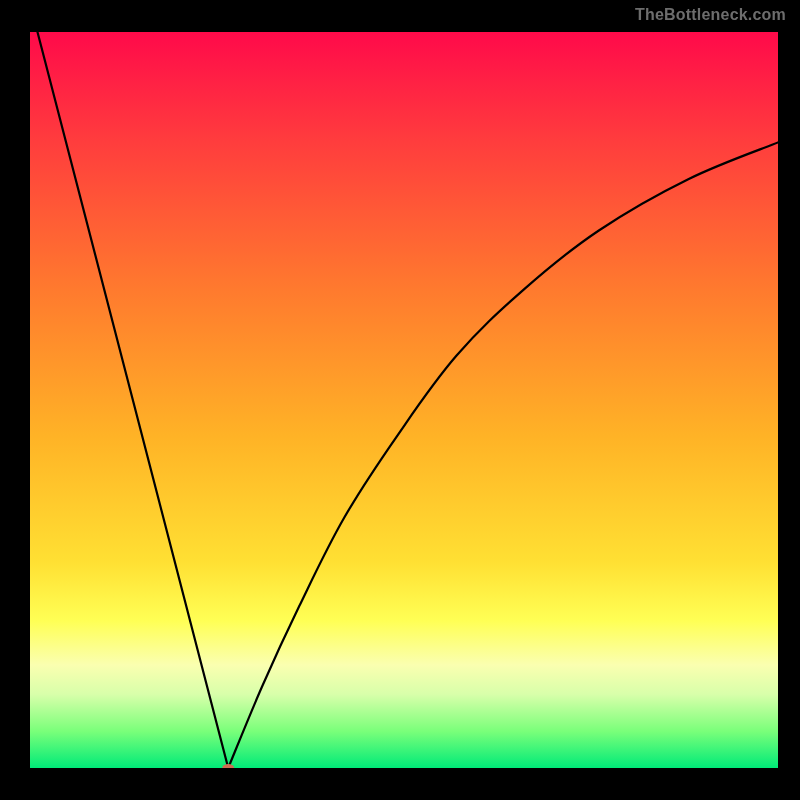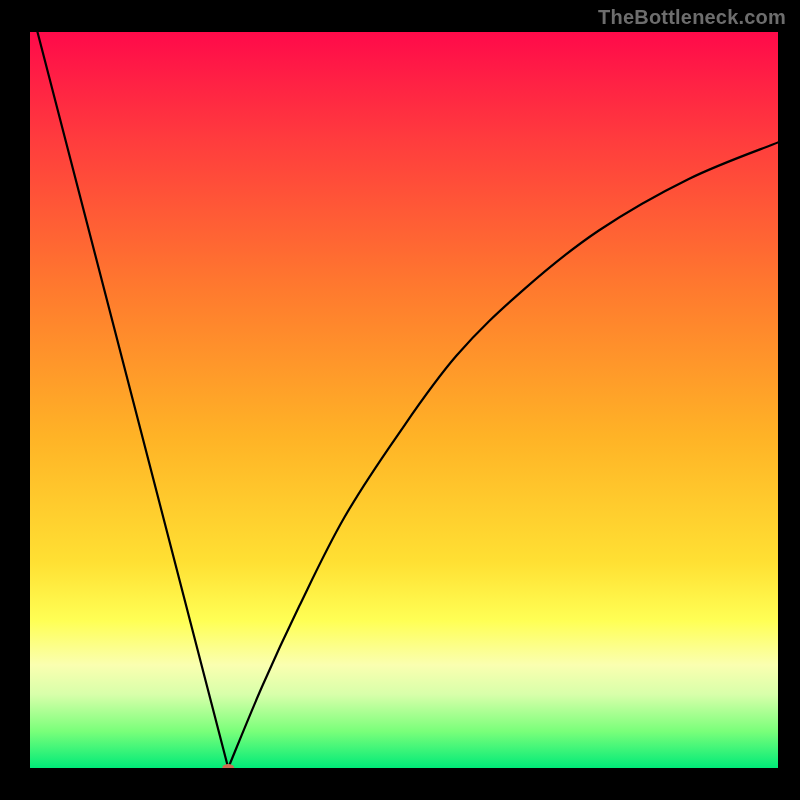--- a/index.html
+++ b/index.html
@@ -2,21 +2,21 @@
 <html><head>
 <meta charset="utf-8">
 <style>
   html,body{margin:0;padding:0;width:800px;height:800px;overflow:hidden;background:#000;}
   .wrap{position:relative;width:800px;height:800px;}
   .watermark{
     position:absolute;
     top:6px;
     right:14px;
     font-family:Arial,Helvetica,sans-serif;
-    font-size:20px;
+    font-size:16px;
     font-weight:600;
     color:#6d6d6d;
     letter-spacing:0.2px;
     z-index:5;
     pointer-events:none;
   }
   svg{position:absolute;top:0;left:0;}
 </style>
 </head>
 <body>

